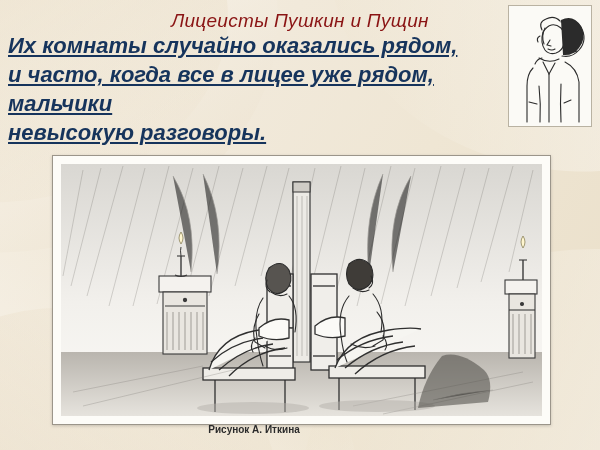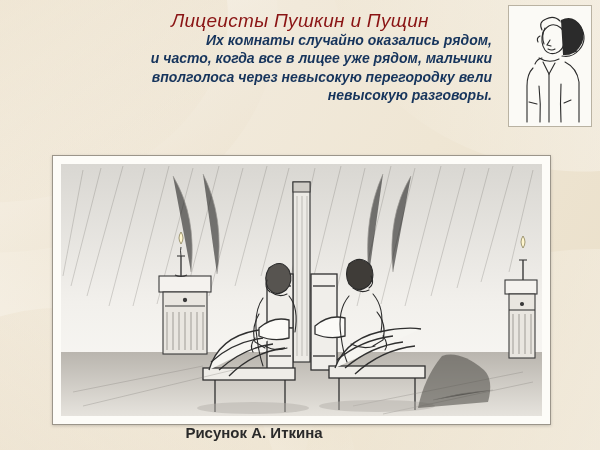--- a/index.html
+++ b/index.html
@@ -92,27 +92,28 @@
     font-style: italic;
     color: #8a1414;
     letter-spacing: 0.3px;
     z-index: 5;
   }
   .subtitle {
     position: absolute;
     top: 31px;
     left: 8px;
     width: 484px;
-    text-align: right;
-    font-size: 14px;
+    text-align: left;
+    font-size: 22px;
     font-weight: bold;
     font-style: italic;
     color: #16345c;
     line-height: 1.32;
     z-index: 5;
+    text-decoration: underline;
   }
 
   .portrait {
     position: absolute;
     top: 5px;
     right: 8px;
     width: 82px;
     height: 120px;
     background: #fbfaf6;
     border: 1px solid #b9b2a2;
@@ -134,21 +135,21 @@
     z-index: 4;
   }
   .picture-frame svg { display: block; }
 
   .caption {
     position: absolute;
     top: 424px;
     left: 0;
     width: 508px;
     text-align: center;
-    font-size: 15px;
+    font-size: 10px;
     font-weight: bold;
     color: #2a2a2a;
     z-index: 5;
   }
 </style>
 </head>
 <body>
 
 <div class="slide">
 
@@ -157,21 +158,20 @@
   <div class="swoosh swoosh-tr"></div>
   <div class="swoosh swoosh-bl"></div>
   <div class="swoosh swoosh-bl2"></div>
   <div class="swoosh swoosh-br"></div>
 
   <div class="title">Лицеисты  Пушкин и Пущин</div>
 
   <div class="subtitle">
     <div>Их комнаты случайно оказались рядом,</div>
     <div>и часто, когда все в лицее уже рядом, мальчики</div>
-    <div>вполголоса через невысокую перегородку вели</div>
     <div>невысокую разговоры.</div>
   </div>
 
   <div class="portrait">
     <svg width="82" height="120" viewBox="0 0 82 120">
       <rect x="0" y="0" width="82" height="120" fill="#fbfaf6"></rect>
       <g stroke="#2b2b2b" fill="none" stroke-width="1.1" stroke-linecap="round">
 
         <path d="M52 14 q12 -6 20 6 q6 12 -2 22 q-6 8 -16 7" fill="#2b2b2b" stroke="none"></path>
         <path d="M52 16 q10 -7 20 5 q7 13 -2 23 q-7 8 -17 6"></path>

